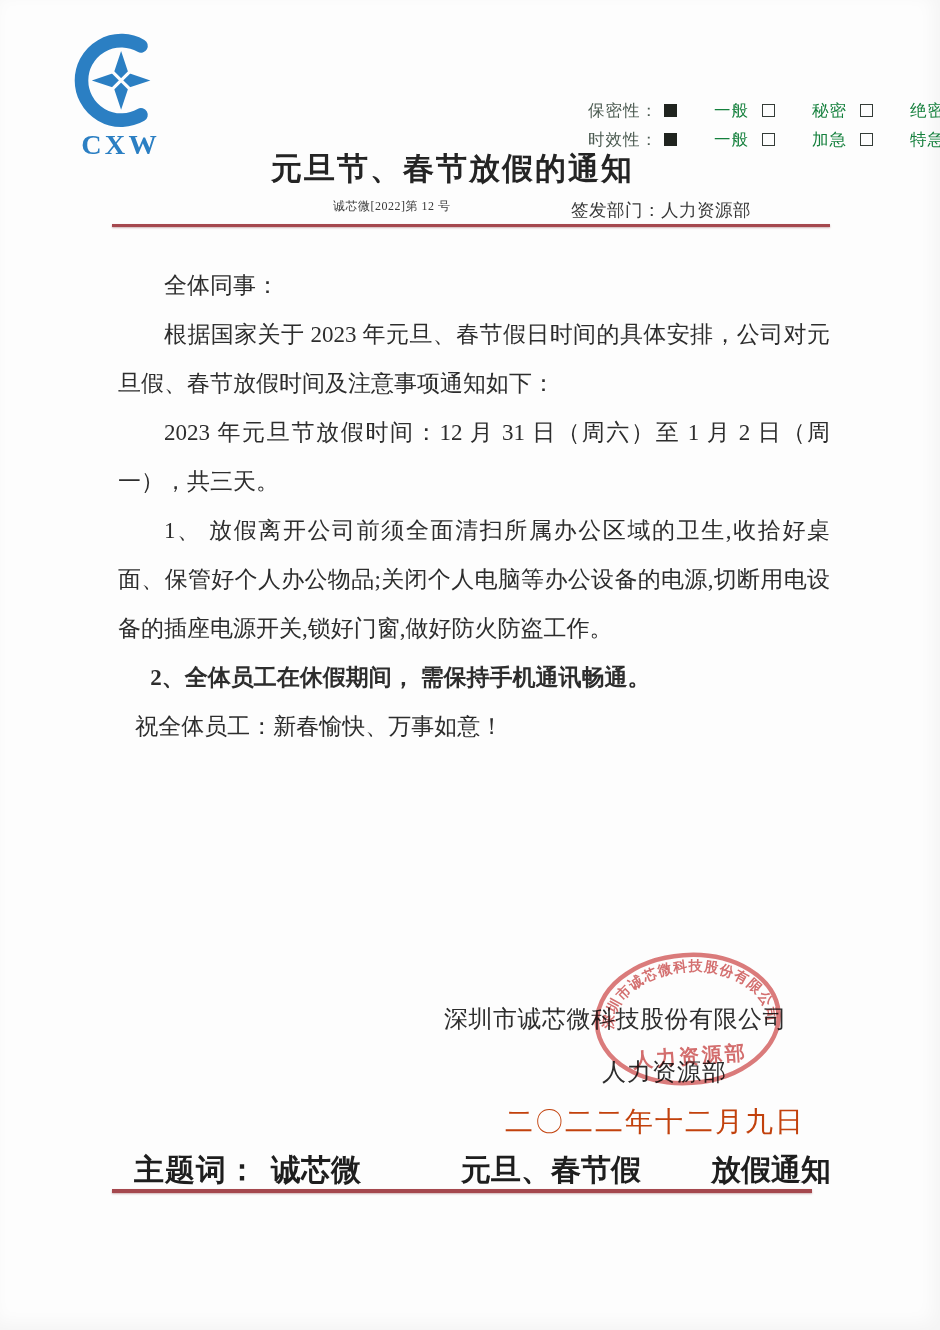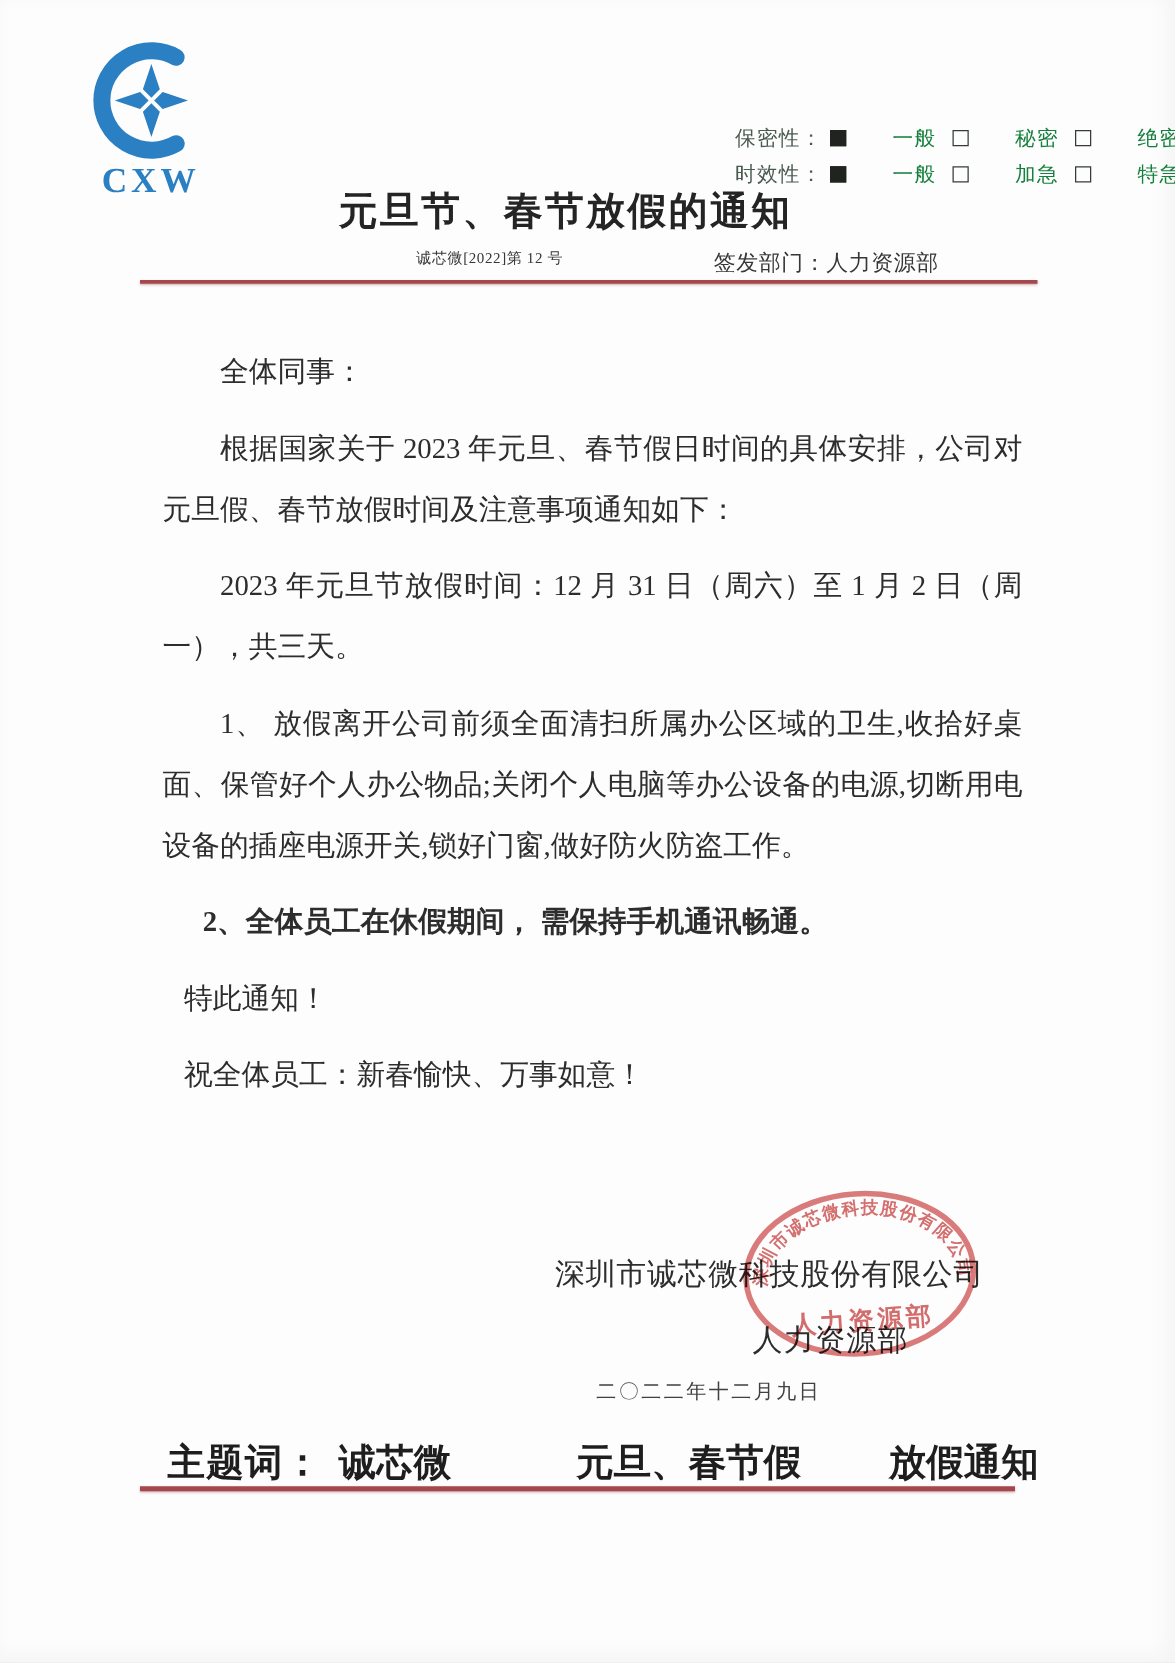--- a/index.html
+++ b/index.html
@@ -26,27 +26,27 @@
   .title{position:absolute;left:0;top:148px;width:905px;text-align:center;
          font-size:31px;font-weight:bold;letter-spacing:2px;color:#242424;margin:0;}
   .doc-number{position:absolute;left:333px;top:198px;font-size:12px;color:#373737;letter-spacing:0.5px;}
   .issuing-dept{position:absolute;left:571px;top:198px;font-size:17.5px;color:#373737;letter-spacing:0.5px;}
   .rule{position:absolute;background:#a5484e;box-shadow:0 1px 2px rgba(120,40,45,0.35);}
   .rule-top{left:112px;top:224px;width:718px;height:3px;}
   .rule-bottom{left:112px;top:1189px;width:700px;height:3.5px;}
   
   .body-text{position:absolute;left:118px;top:261px;width:712px;
              font-size:23px;line-height:49px;text-align:justify;color:#2d2d2d;}
-  .body-text p{margin:12px;text-indent:2em;}
+  .body-text p{margin:0;text-indent:2em;}
   .body-text p.indent-mid{text-indent:1.4em;font-weight:bold;}
   .body-text p.indent-small{text-indent:0.75em;}
   
   .sig-company{position:absolute;left:444px;top:1003px;font-size:24px;letter-spacing:0.5px;color:#2d2d2d;}
   .sig-dept{position:absolute;left:602px;top:1056px;font-size:24px;letter-spacing:1px;color:#2d2d2d;}
-  .sig-date{position:absolute;left:477px;top:1103px;font-size:16px;letter-spacing:2px;color:#404040;}
+  .sig-date{position:absolute;left:505px;top:1103px;font-size:28px;letter-spacing:2px;color:#c2410c;}
   
   .stamp{position:absolute;left:586px;top:946px;width:204px;height:152px;
          transform:rotate(-4deg);opacity:0.88;mix-blend-mode:multiply;z-index:5;}
   
   .footer{position:absolute;left:128px;top:1150px;width:716px;height:36px;
           font-family:"Liberation Sans","DejaVu Sans",sans-serif;font-weight:bold;
           font-size:30px;color:#1e1e1e;}
   .footer span{position:absolute;top:0;white-space:nowrap;}
   .kw-label{left:6px;letter-spacing:1px;}
   .kw-0{left:143px;}
@@ -105,21 +105,20 @@
   <span class="doc-number">诚芯微[2022]第 12 号</span>
   <span class="issuing-dept">签发部门：人力资源部</span>
   <div class="rule rule-top"></div>
 
   <div class="body-text">
     <p>全体同事：</p>
     <p>根据国家关于 2023 年元旦、春节假日时间的具体安排，公司对元旦假、春节放假时间及注意事项通知如下：</p>
     <p>2023 年元旦节放假时间：12 月 31 日（周六）至 1 月 2 日（周一），共三天。</p>
     <p>1、 放假离开公司前须全面清扫所属办公区域的卫生,收拾好桌面、保管好个人办公物品;关闭个人电脑等办公设备的电源,切断用电设备的插座电源开关,锁好门窗,做好防火防盗工作。</p>
     <p class="indent-mid">2、全体员工在休假期间， 需保持手机通讯畅通。</p>
-    <p class="indent-small">特此通知！</p>
     <p class="indent-small">祝全体员工：新春愉快、万事如意！</p>
   </div>
 
   <div class="sig-company">深圳市诚芯微科技股份有限公司</div>
   <div class="sig-dept">人力资源部</div>
   <div class="sig-date">二〇二二年十二月九日</div>
 
   <svg class="stamp" viewBox="0 0 204 152">
     <defs>
       <path id="stampArc" d="M 27 78 A 77 53 0 0 1 181 78" fill="none"></path>

